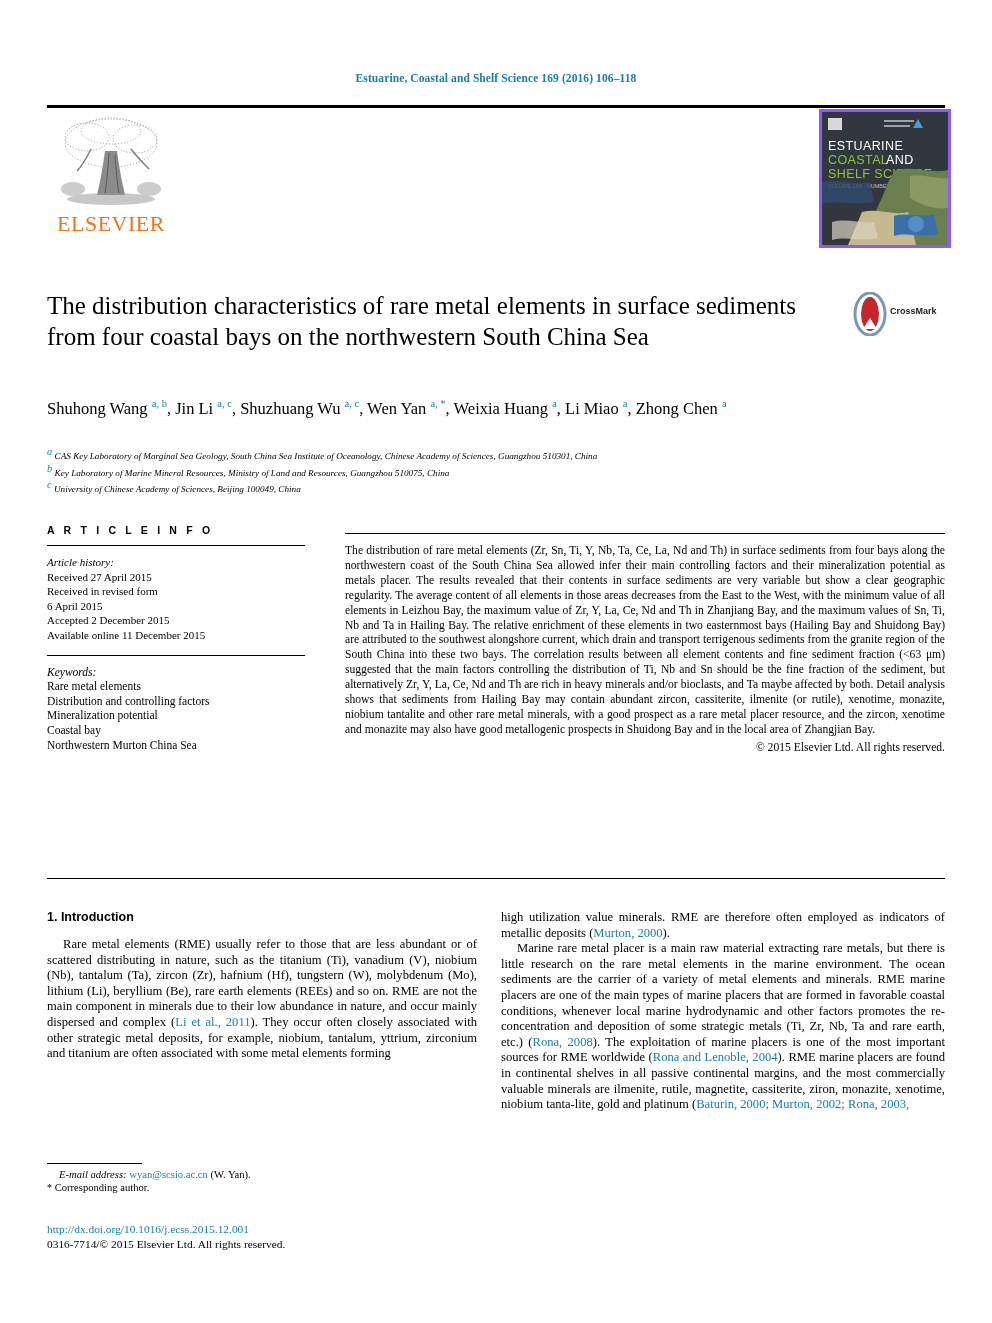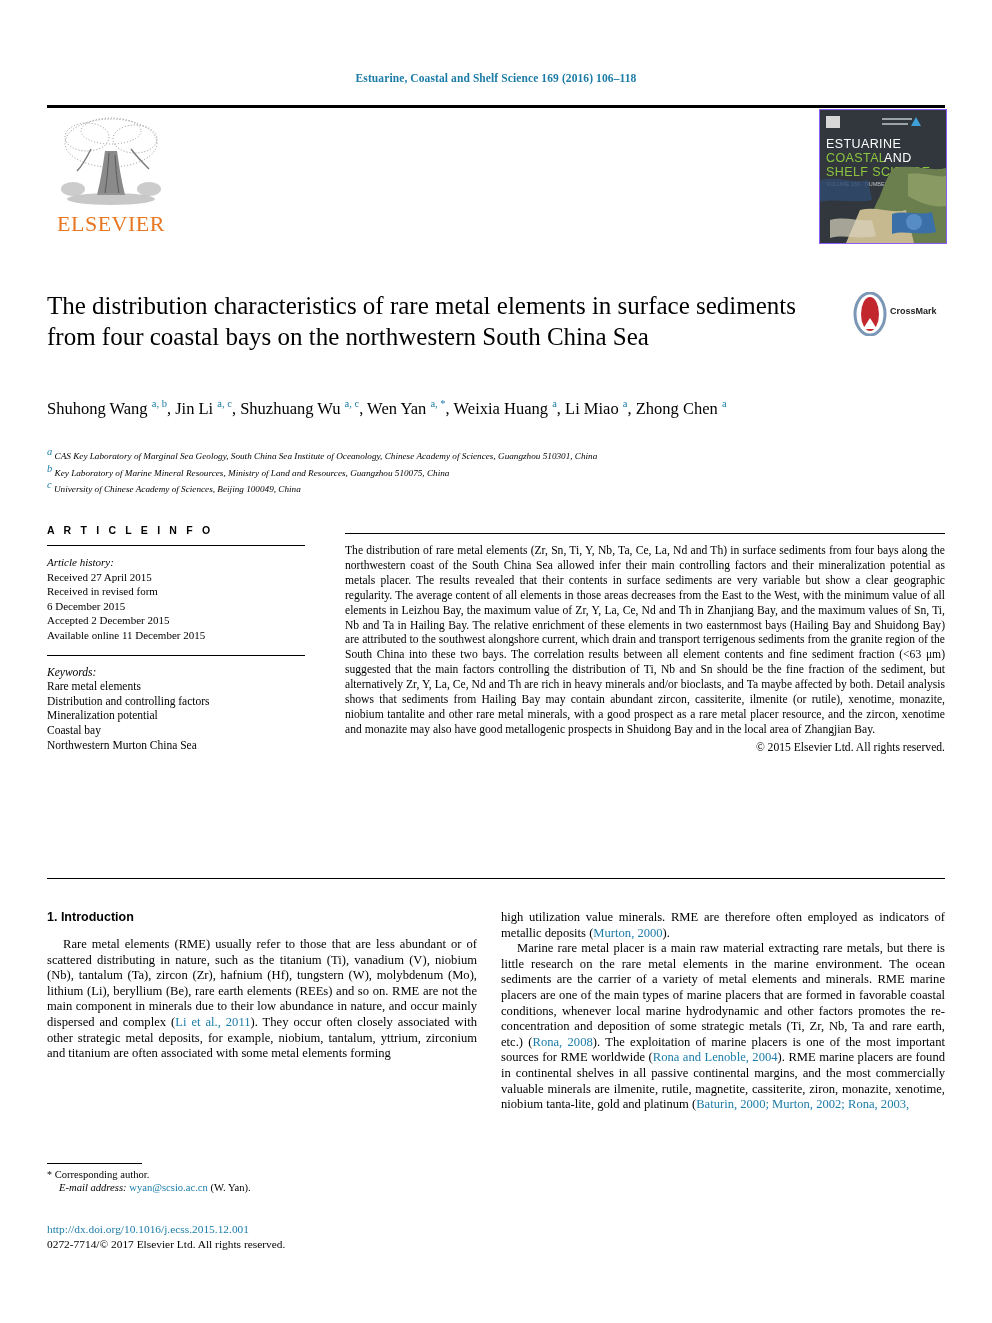--- a/index.html
+++ b/index.html
@@ -96,21 +96,21 @@
     letter-spacing: 1.2px;
     color: #000;
   }
   .homepage-line .url { color: #2a7fc9; }
 
   .cover-thumb {
     position: absolute;
     left: 772px; top: 4px;
     width: 126px;
     height: 133px;
-    border: 1px solid #8b5cf6;
+    border: 3px solid #8b5cf6;
     background: #be185d;
     overflow: hidden;
   }
 
   
   .title-block {
     position: absolute;
     left: 47px; top: 290px;
     width: 790px;
   }
@@ -355,21 +355,21 @@
     </div>
 
   <div class="info-col">
     <div class="sec-head">A R T I C L E   I N F O</div>
     <div class="hr-thin"></div>
     <div class="info-body">
       <div class="lead">Article history:</div>
       <div id="history-slot">
           <div>Received 27 April 2015</div>
           <div>Received in revised form</div>
-          <div>6 December 2015</div>
+          <div>6 April 2015</div>
           <div>Accepted 2 December 2015</div>
           <div>Available online 11 December 2015</div>
         </div>
     </div>
     <div class="info-hr2"></div>
     <div class="keywords">
       <div class="lead" style="font-style:italic">Keywords:</div>
       <div id="keywords-slot">
           <div>Rare metal elements</div>
           <div>Distribution and controlling factors</div>
@@ -393,29 +393,29 @@
     <p class="para">Rare metal elements (RME) usually refer to those that are less abundant or of scattered distributing in nature, such as the titanium (Ti), vanadium (V), niobium (Nb), tantalum (Ta), zircon (Zr), hafnium (Hf), tungstern (W), molybdenum (Mo), lithium (Li), beryllium (Be), rare earth elements (REEs) and so on. RME are not the main component in minerals due to their low abundance in nature, and occur mainly dispersed and complex (<span class="ref">Li et al., 2011</span>). They occur often closely associated with other strategic metal deposits, for example, niobium, tantalum, yttrium, zirconium and titanium are often associated with some metal elements forming</p>
   </div>
 
   <div class="body-right">
     <p class="para cont">high utilization value minerals. RME are therefore often employed as indicators of metallic deposits (<span class="ref">Murton, 2000</span>).</p>
     <p class="para">Marine rare metal placer is a main raw material extracting rare metals, but there is little research on the rare metal elements in the marine environment. The ocean sediments are the carrier of a variety of metal elements and minerals. RME marine placers are one of the main types of marine placers that are formed in favorable coastal conditions, whenever local marine hydrodynamic and other factors promotes the re-concentration and deposition of some strategic metals (Ti, Zr, Nb, Ta and rare earth, etc.) (<span class="ref">Rona, 2008</span>). The exploitation of marine placers is one of the most important sources for RME worldwide (<span class="ref">Rona and Lenoble, 2004</span>). RME marine placers are found in continental shelves in all passive continental margins, and the most commercially valuable minerals are ilmenite, rutile, magnetite, cassiterite, ziron, monazite, xenotime, niobium tanta-lite, gold and platinum (<span class="ref">Baturin, 2000; Murton, 2002; Rona, 2003,</span></p>
   </div>
 
   <div class="foot-rule"></div>
   <div class="footnote">
-    <div>
-      <span class="star">*</span>
-      <span>Corresponding author.</span>
-    </div>
     <div style="padding-left:12px">
       <span class="lead">E-mail address:</span>
       <span class="ref">wyan@scsio.ac.cn</span>
       <span>(W. Yan).</span>
     </div>
+    <div>
+      <span class="star">*</span>
+      <span>Corresponding author.</span>
+    </div>
   </div>
 
   <div class="footer-doi">
     <div class="doi">http://dx.doi.org/10.1016/j.ecss.2015.12.001</div>
-    <div>0272-7714/© 2017 Elsevier Ltd. All rights reserved.</div>
+    <div>0316-7714/© 2015 Elsevier Ltd. All rights reserved.</div>
   </div>
 
 </div>
 
 </body></html>

